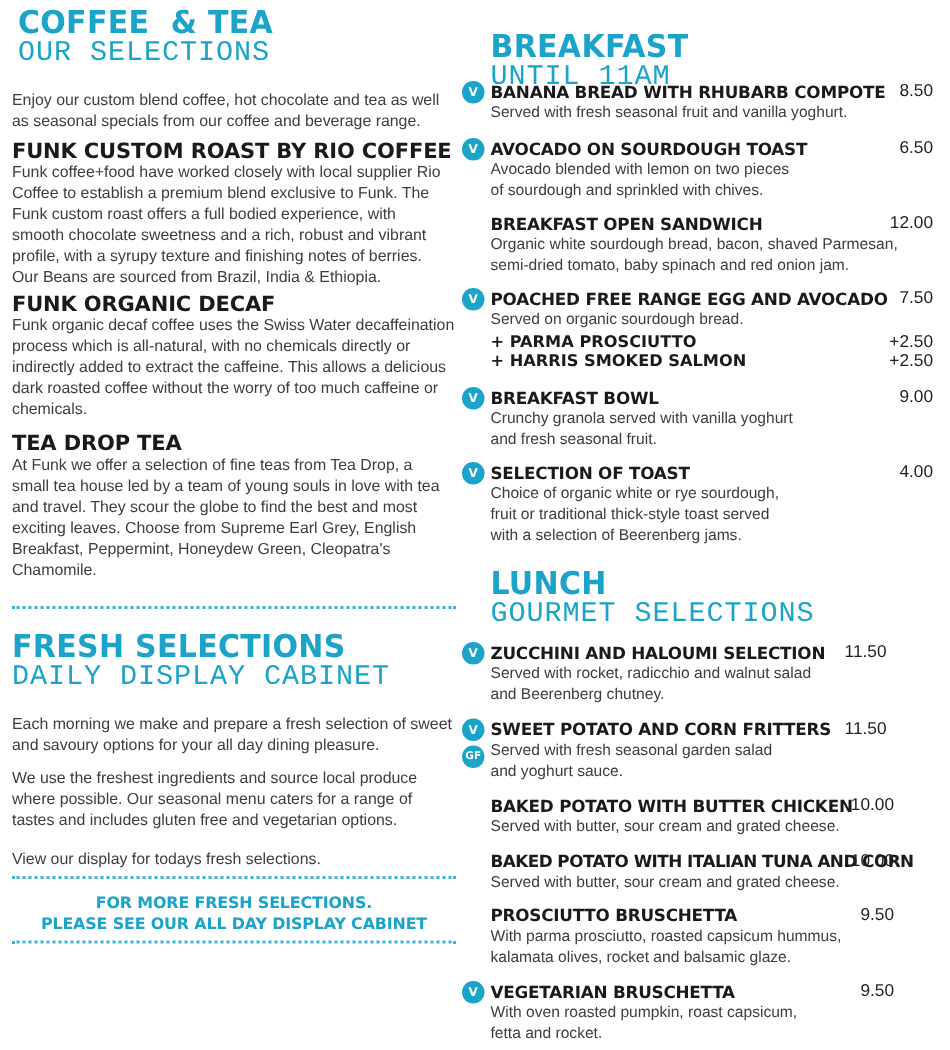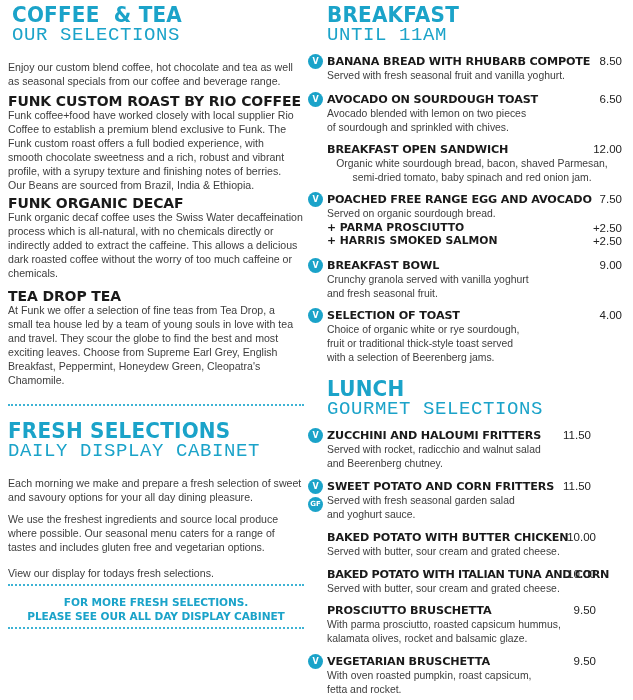--- a/index.html
+++ b/index.html
@@ -125,21 +125,21 @@
 
   <div class="dots" style="position:absolute; top:584px; left:0;"></div>
   <div style="position:absolute; top:595px; left:0; width:296px;">
     <div class="notice">FOR MORE FRESH SELECTIONS.</div>
     <div class="notice">PLEASE SEE OUR ALL DAY DISPLAY CABINET</div>
   </div>
   <div class="dots" style="position:absolute; top:627px; left:0;"></div>
 </div>
 
 <div class="col col-right">
-  <div style="position:absolute; top:4px; left:19px;">
+  <div style="position:absolute; top:20px; left:19px;">
     <div class="sec-title">BREAKFAST</div>
     <div class="sec-sub" style="margin-top:1px;">UNTIL 11AM</div>
   </div>
 
   <div class="mi" style="top:54px;">
     <div class="badges">
         <div class="badge">V</div>
       </div>
     <div class="name">BANANA BREAD WITH RHUBARB COMPOTE</div>
     <div class="price">8.50</div>
@@ -151,21 +151,21 @@
         <div class="badge">V</div>
       </div>
     <div class="name">AVOCADO ON SOURDOUGH TOAST</div>
     <div class="price">6.50</div>
     <div class="desc" style="width:210px;">Avocado blended with lemon on two pieces of sourdough and sprinkled with chives.</div>
   </div>
 
   <div class="mi" style="top:142px;">
     <div class="name">BREAKFAST OPEN SANDWICH</div>
     <div class="price">12.00</div>
-    <div class="desc" style="width:290px;text-align:center;">Organic white sourdough bread, bacon, shaved Parmesan, semi-dried tomato, baby spinach and red onion jam.</div>
+    <div class="desc" style="width:290px;">Organic white sourdough bread, bacon, shaved Parmesan, semi-dried tomato, baby spinach and red onion jam.</div>
   </div>
 
   <div class="mi" style="top:192px;">
     <div class="badges">
         <div class="badge">V</div>
       </div>
     <div class="name">POACHED FREE RANGE EGG AND AVOCADO</div>
     <div class="price">7.50</div>
     <div class="desc">Served on organic sourdough bread.</div>
     <div class="addon" style="top:30px;">
@@ -198,21 +198,21 @@
 
   <div style="position:absolute; top:378px; left:19px;">
     <div class="sec-title">LUNCH</div>
     <div class="sec-sub" style="margin-top:1px;">GOURMET SELECTIONS</div>
   </div>
 
   <div class="mi" style="top:428px;">
     <div class="badges">
         <div class="badge">V</div>
       </div>
-    <div class="name">ZUCCHINI AND HALOUMI FRITTERS</div>
+    <div class="name">ZUCCHINI AND HALOUMI SELECTION</div>
     <div class="price" style="right:35px;">11.50</div>
     <div class="desc" style="width:225px;">Served with rocket, radicchio and walnut salad and Beerenberg chutney.</div>
   </div>
 
   <div class="mi" style="top:479px;">
     <div class="badges">
       <div class="badge">V</div>
       <div class="badge gf">GF</div>
     </div>
     <div class="name">SWEET POTATO AND CORN FRITTERS</div>

